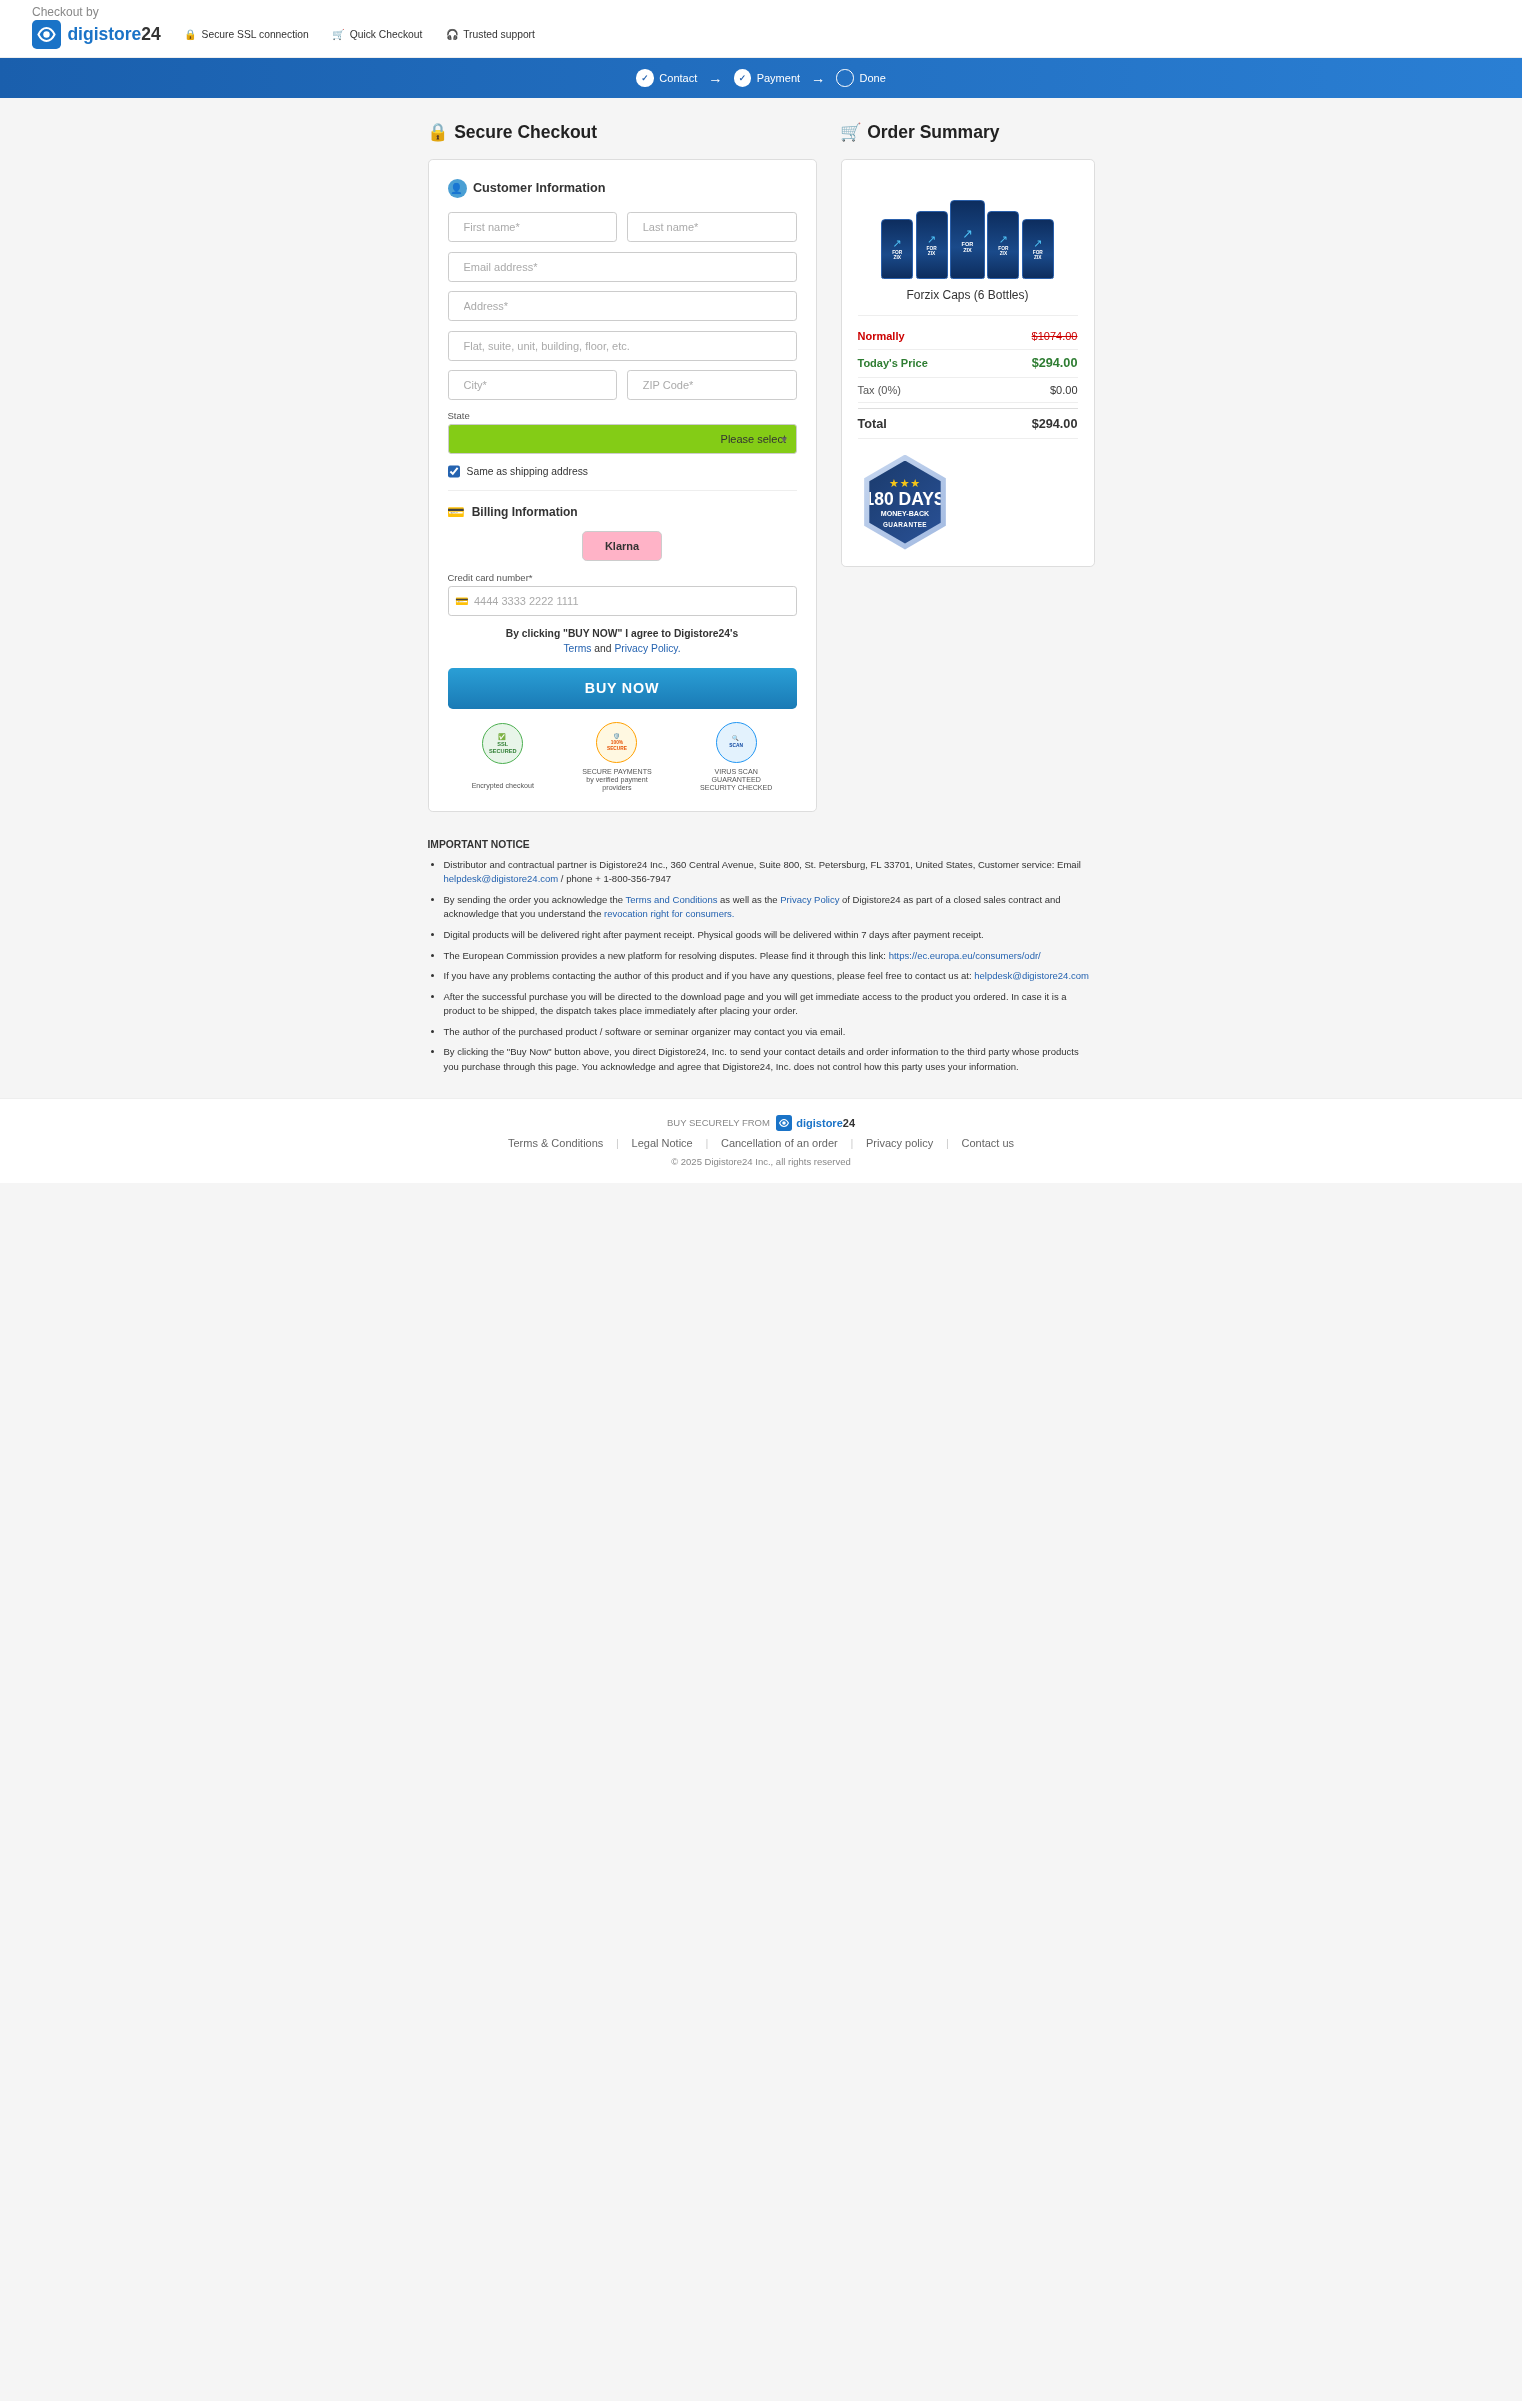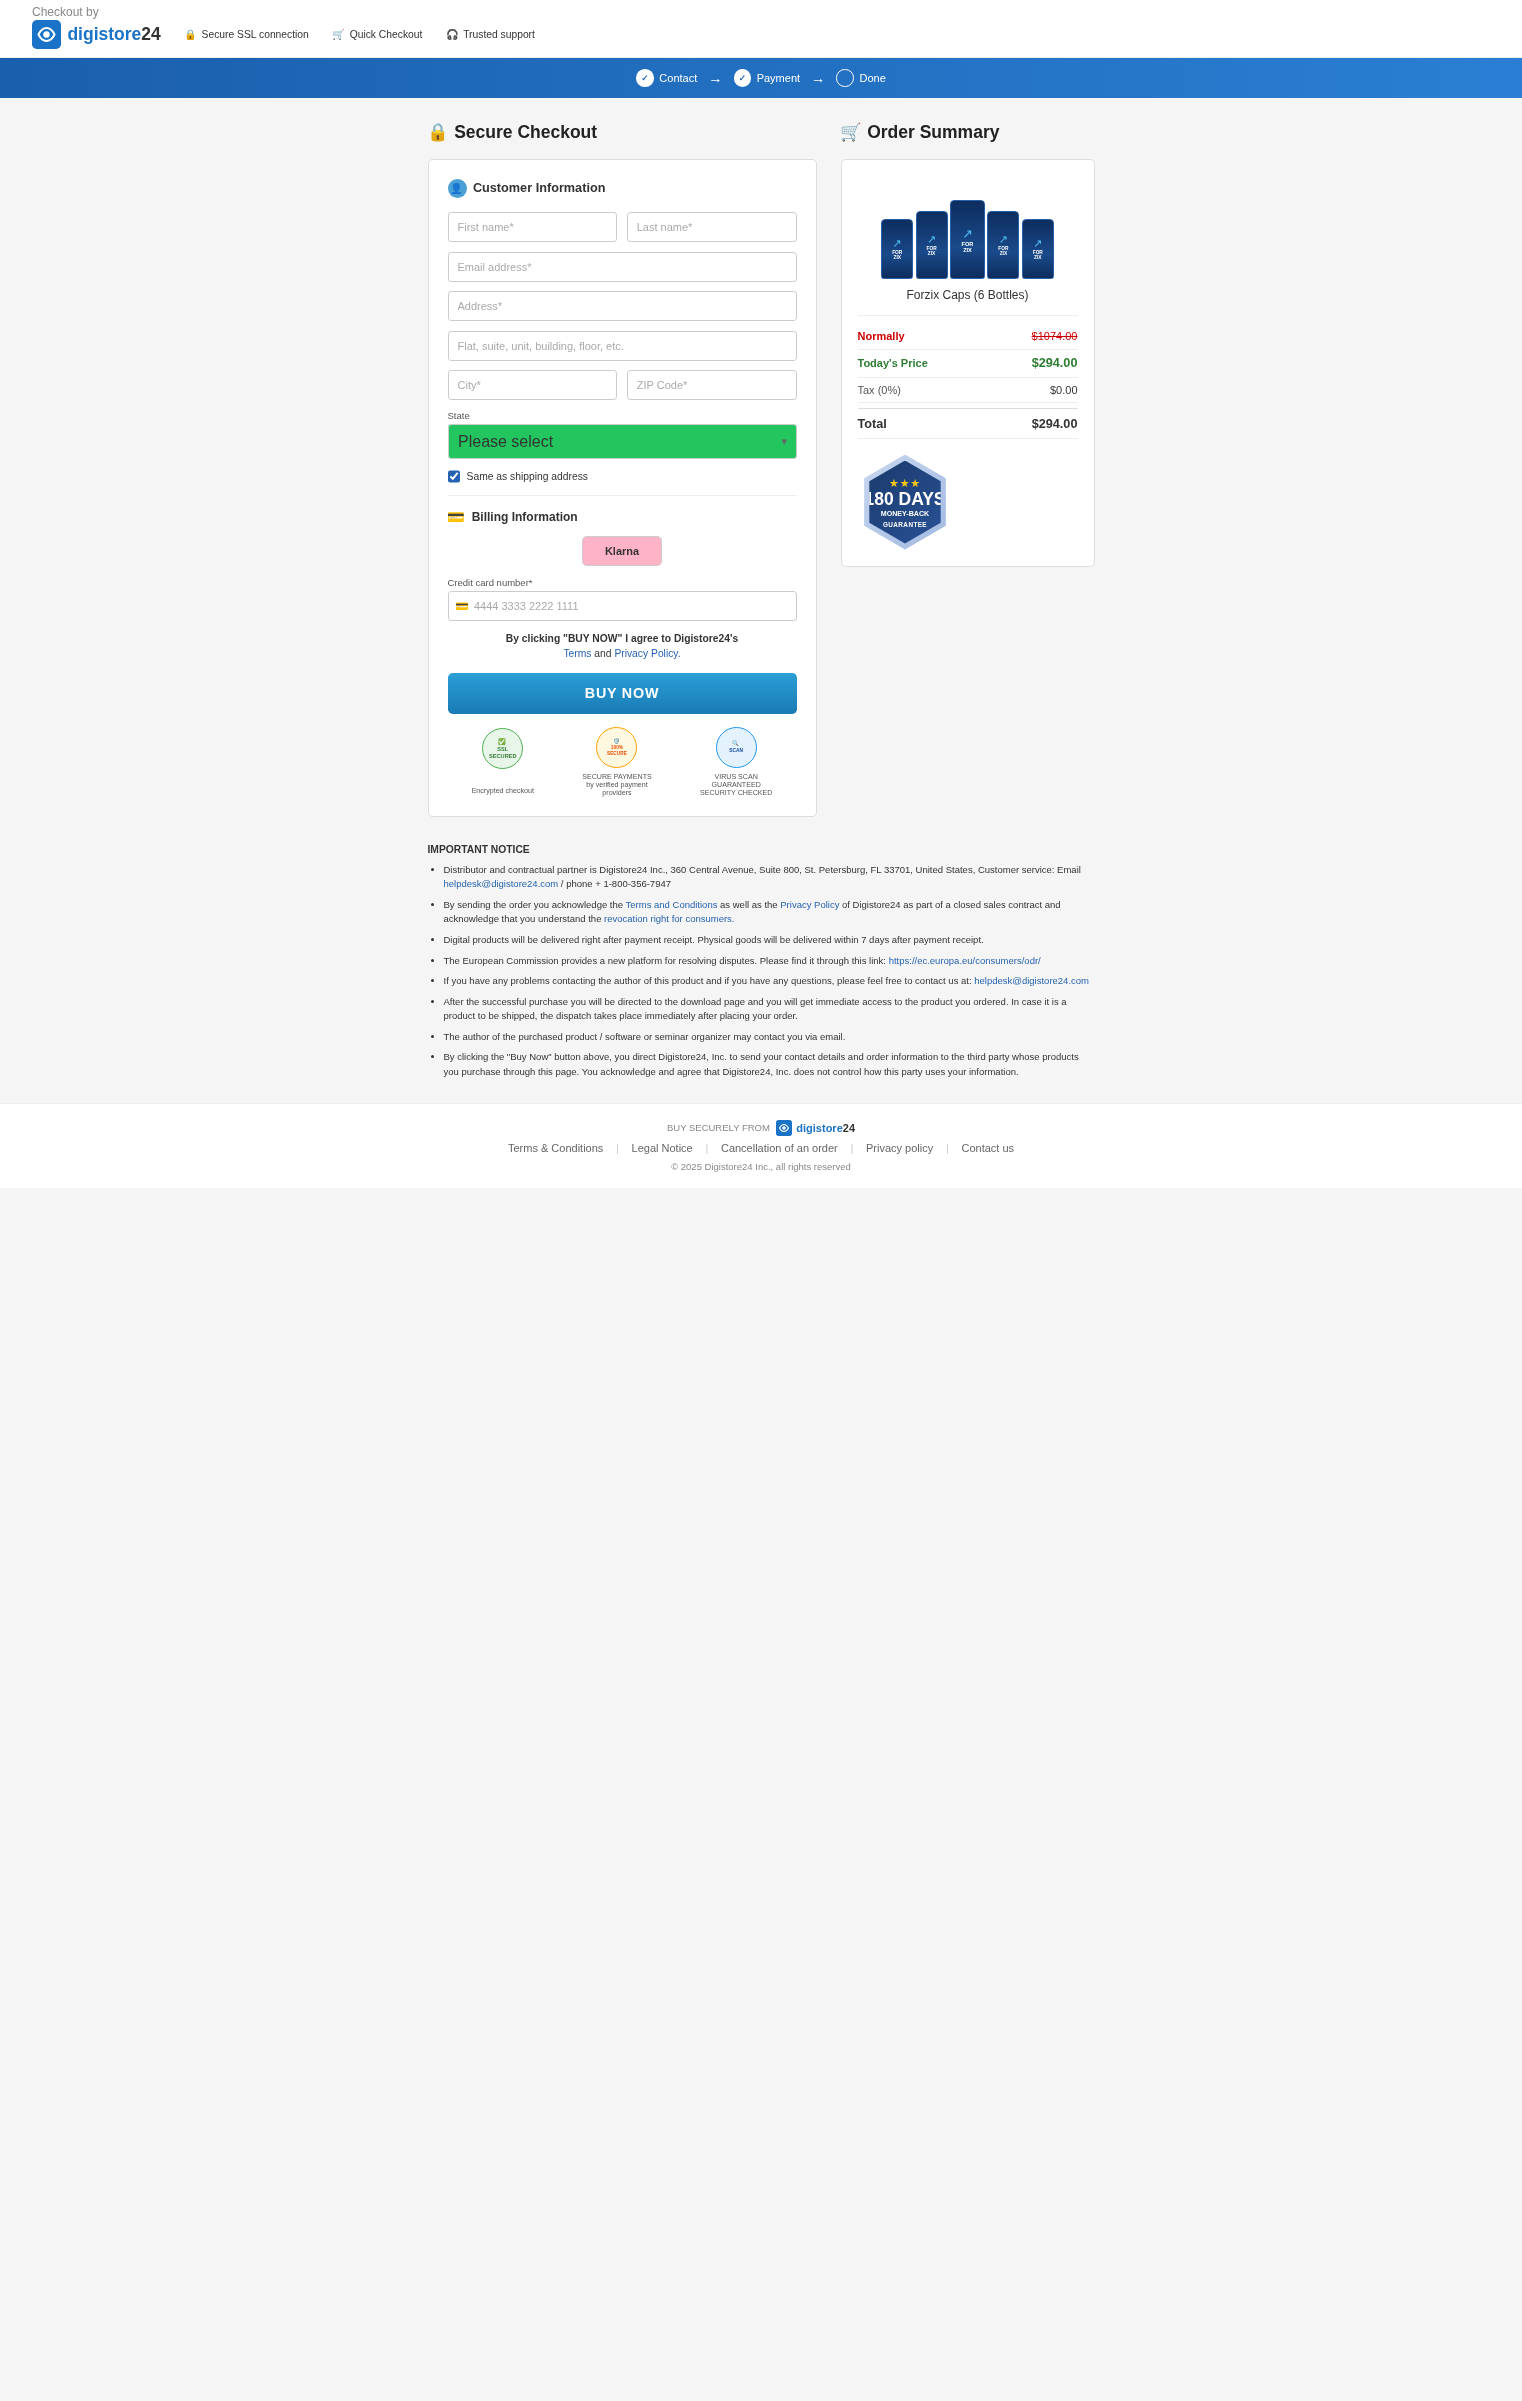--- a/index.html
+++ b/index.html
@@ -12,27 +12,27 @@
     .left-col { flex: 1; }
     .section-title { font-size: 17.5px; font-weight: bold; color: #222; margin-bottom: 16px; display: flex; align-items: center; gap: 6.4px; }
 
     
     .form-card { background: #fff; border: 0.8px solid #ddd; border-radius: 4.8px; padding: 19px; }
     .form-section-header { display: flex; align-items: center; gap: 6.4px; font-size: 12.7px; font-weight: bold; color: #333; margin-bottom: 14.3px; }
     .form-section-icon { width: 19px; height: 19px; background: #4a9fd4; border-radius: 50%; display: flex; align-items: center; justify-content: center; color: #fff; font-size: 10.3px; }
 
     .form-row { display: flex; gap: 9.5px; margin-bottom: 9.5px; }
     .form-group { flex: 1; display: flex; flex-direction: column; }
-    .form-input { border: 0.8px solid #ccc; border-radius: 3.2px; padding: 8px 9px; font-size: 11px; color: #333; outline: none; width: 100%; }
+    .form-input { border: 0.8px solid #ccc; border-radius: 3.2px; padding: 8px 15px; font-size: 11px; color: #333; outline: none; width: 100%; }
     .form-input::placeholder { color: #aaa; }
 
     .form-label { font-size: 9.5px; color: #555; margin-bottom: 3.2px; }
 
     .select-wrapper { position: relative; }
-    .select-wrapper select { width: 100%; border: 0.8px solid #ccc; border-radius: 3.2px; padding: 8px 9.5px; font-size: 16px; color: #333; appearance: none; background: #22c55e; outline: none; cursor: pointer; }
+    .select-wrapper select { width: 100%; border: 0.8px solid #ccc; border-radius: 3.2px; padding: 8px 9.5px; font-size: 11px; color: #333; appearance: none; background: #84cc16; outline: none; cursor: pointer; text-align: right; }
     .select-wrapper::after { content: '▾'; position: absolute; right: 9.5px; top: 50%; transform: translateY(-50%); color: #666; pointer-events: none; }
 
     .checkbox-row { display: flex; align-items: center; gap: 6.4px; margin: 11px 0; }
     .checkbox-row input[type=checkbox] { width: 12.7px; height: 12.7px; accent-color: #2563b0; }
     .checkbox-row label { font-size: 10.3px; color: #333; }
 
     
     .billing-header { display: flex; align-items: center; gap: 6.4px; font-size: 12px; font-weight: bold; color: #333; margin-bottom: 11px; }
     .billing-icon { font-size: 14.3px; }
 

